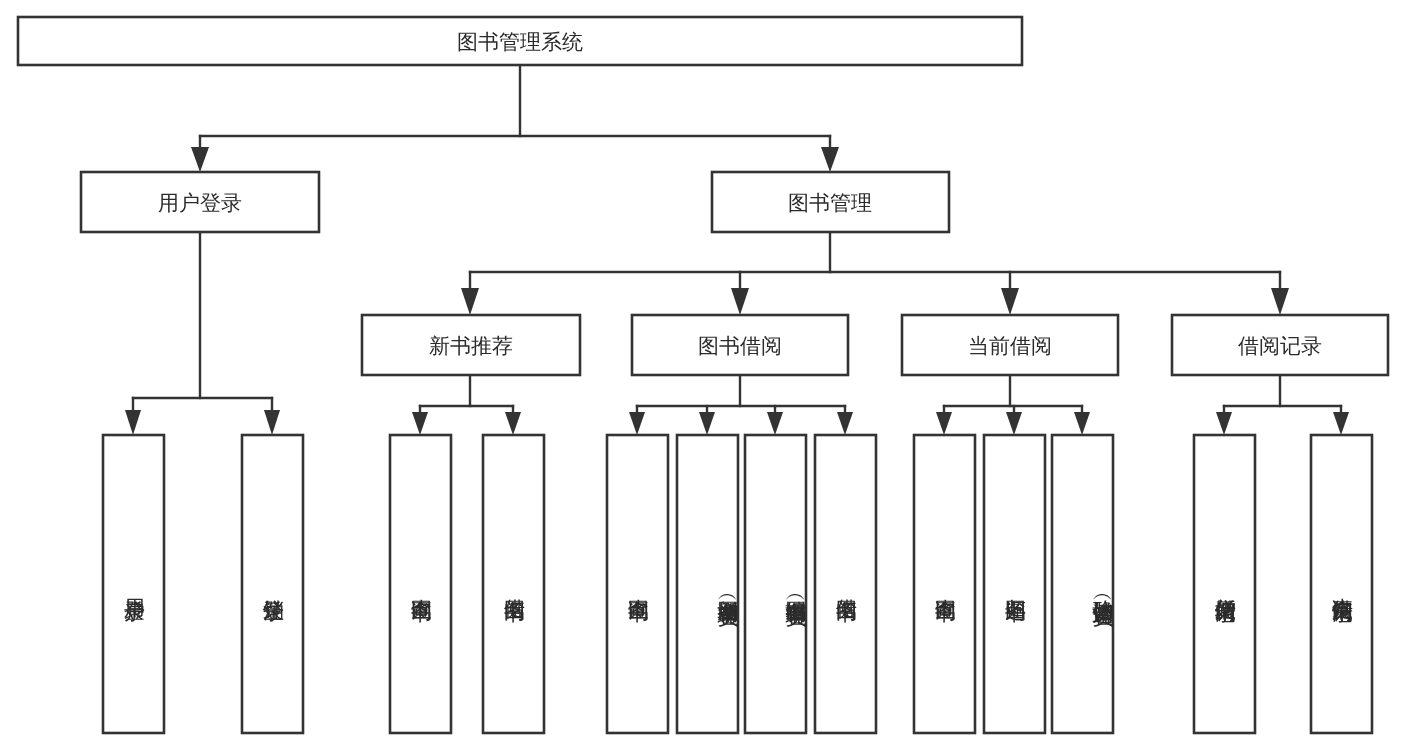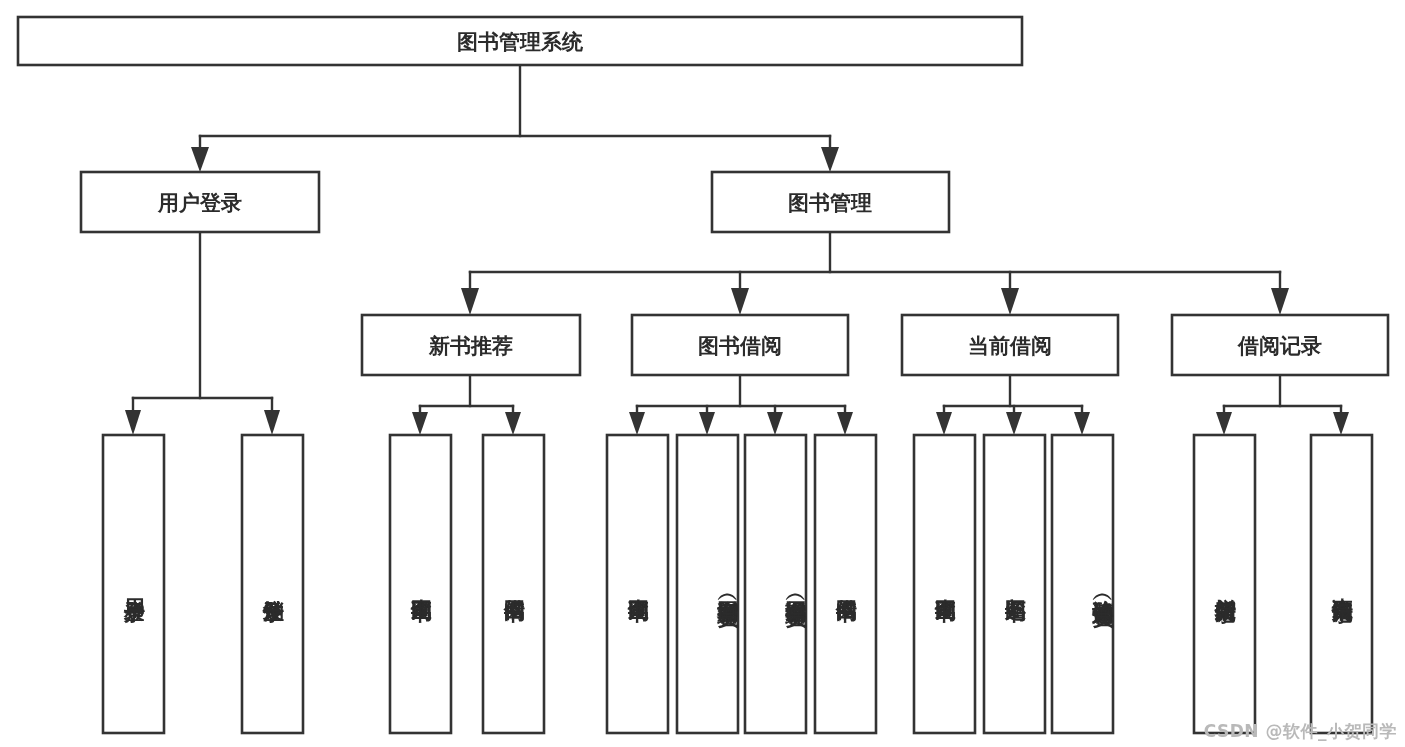--- a/index.html
+++ b/index.html
@@ -10,21 +10,20 @@
   }
   body {
     font-family: "DejaVu Sans", "Liberation Sans", sans-serif;
   }
   #diagram-root {
     position: relative;
     width: 1405px;
     height: 747px;
     background: #ffffff;
     overflow: hidden;
-    font-weight: bold;
   }
   svg#tree-svg {
     position: absolute;
     top: 0;
     left: 0;
     width: 1405px;
     height: 747px;
     display: block;
   }
   .node-rect {
@@ -205,15 +204,14 @@
   <div class="leaf-label" style="left:607px;  top:435px; width:61px;  height:298px; align-items:center; justify-content:center; display:flex;">查询图书</div>
   <div class="leaf-label" style="left:677px;  top:441px; width:61px;  height:292px; align-items:flex-start; justify-content:center; display:flex;">新增图书（管理员）</div>
   <div class="leaf-label" style="left:745px;  top:441px; width:61px;  height:292px; align-items:flex-start; justify-content:center; display:flex;">编辑图书（管理员）</div>
   <div class="leaf-label" style="left:815px;  top:435px; width:61px;  height:298px; align-items:center; justify-content:center; display:flex;">借阅图书</div>
   <div class="leaf-label" style="left:914px;  top:435px; width:61px;  height:298px; align-items:center; justify-content:center; display:flex;">查询图书</div>
   <div class="leaf-label" style="left:984px;  top:435px; width:61px;  height:298px; align-items:center; justify-content:center; display:flex;">归还图书</div>
   <div class="leaf-label" style="left:1052px; top:441px; width:61px;  height:292px; align-items:flex-start; justify-content:center; display:flex;">确认归还（管理员）</div>
   <div class="leaf-label" style="left:1194px; top:435px; width:61px;  height:298px; align-items:center; justify-content:center; display:flex;">新增借阅记录</div>
   <div class="leaf-label" style="left:1311px; top:435px; width:61px;  height:298px; align-items:center; justify-content:center; display:flex;">查询借阅记录</div>
 
-  <div class="watermark">CSDN @软件_小贺同学</div>
 
 </div>
 
 </body></html>

